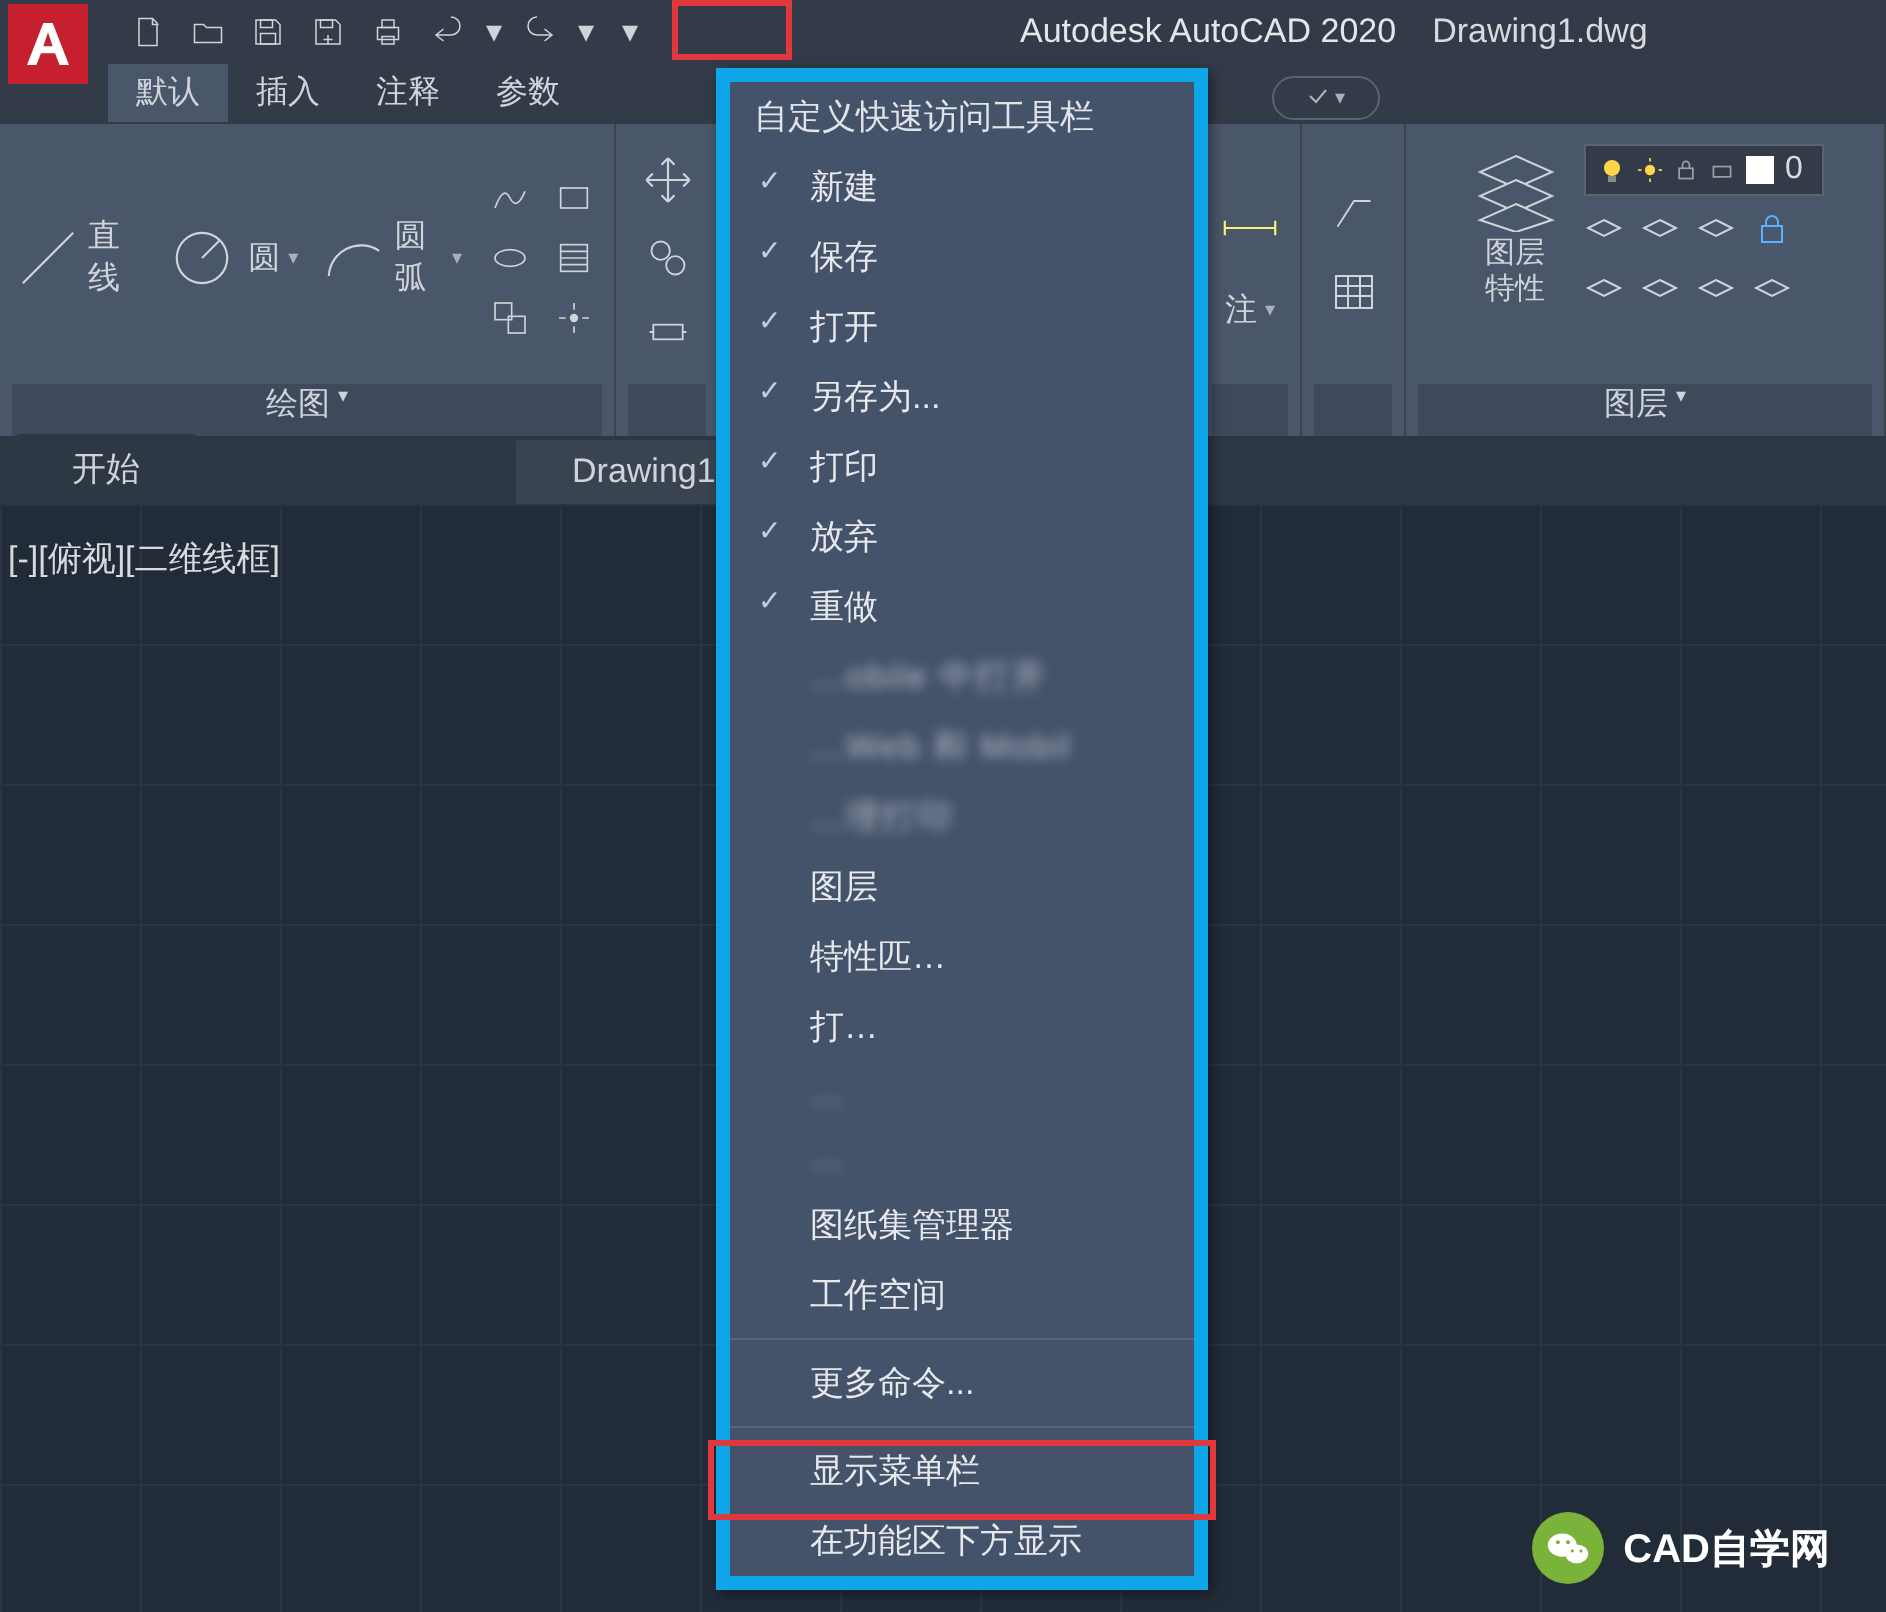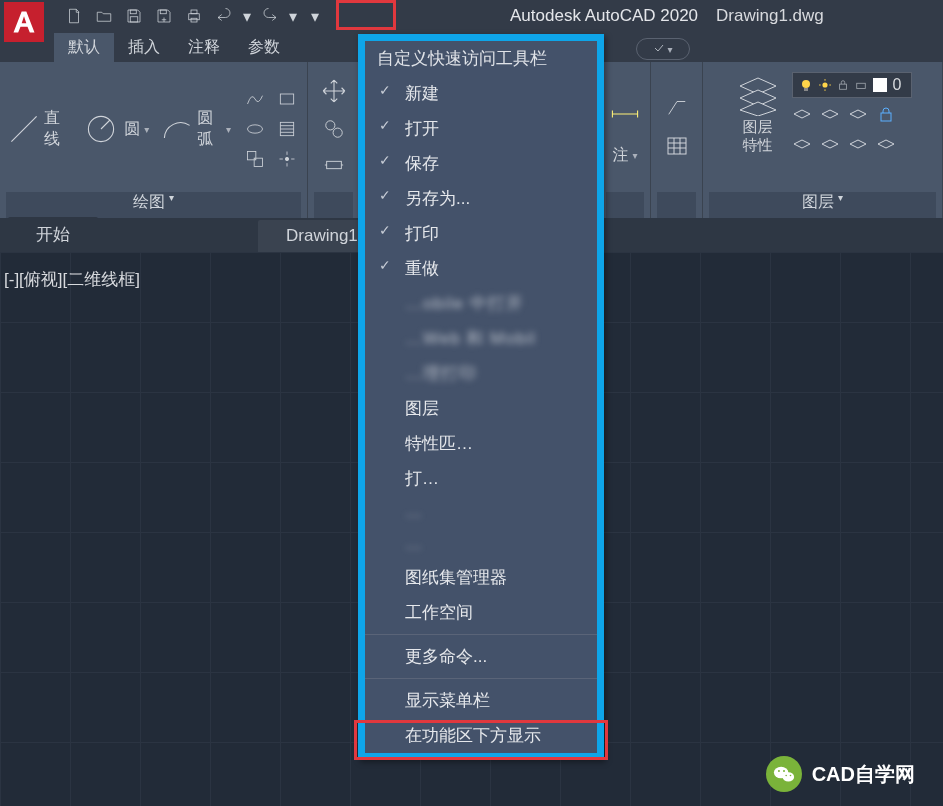--- a/index.html
+++ b/index.html
@@ -11,21 +11,21 @@
 .app-logo svg { width:28px; height:28px; }
 .qa-toolbar { display:flex; align-items:center; gap:2px; margin-left:54px; }
 .qa-btn { width:28px; height:26px; display:flex; align-items:center; justify-content:center; color:#cfd4da; cursor:pointer; }
 .qa-btn svg { width:18px; height:18px; stroke:#cfd4da; fill:none; }
 .qa-drop { width:14px; display:flex; align-items:center; justify-content:center; color:#cfd4da; }
 .qa-highlight { position:absolute; left:336px; top:0px; width:60px; height:30px; border:3px solid #e1383e; z-index:20; pointer-events:none; }
 .title-center { position:absolute; left:510px; font-size:17px; color:#e4e6ea; display:flex; gap:18px; }
 .title-file { color:#d8dade; }
 
 
-.menubar { height:30px; background:#333b48; display:flex; align-items:center; padding-left:54px; gap:0; }
+.menubar { height:30px; background:#333b48; display:flex; align-items:flex-start; padding-left:54px; gap:0; }
 .menutab { padding:4px 14px; color:#d0d4da; font-size:16px; cursor:pointer; }
 .menutab.active { background:#4a576a; }
 .search-pill { position:absolute; left:636px; top:38px; width:54px; height:22px; border:1px solid #5a6270; border-radius:12px; display:flex; align-items:center; justify-content:center; }
 .search-pill svg { width:12px; height:12px; stroke:#aeb4bc; fill:none; }
 
 
 .ribbon { height:156px; background:#4a576a; display:flex; position:relative; }
 .r-group { display:flex; flex-direction:column; align-items:center; border-right:1px solid #3a4350; padding:4px 6px 0 6px; }
 .r-body { flex:1; display:flex; align-items:center; gap:10px; width:100%; justify-content:center; }
 .r-footer { height:26px; width:100%; background:#3e4a5c; display:flex; align-items:flex-start; justify-content:center; color:#cfd4da; font-size:16px; gap:4px; }
@@ -357,24 +357,25 @@
   <div class="ftab">Drawing1</div>
 </div>
 
 <div class="canvas">
   <div class="vp-label">[-][俯视][二维线框]</div>
 </div>
 
 <div class="dd-menu">
   <div class="dd-title">自定义快速访问工具栏</div>
   <div class="dd-item checked">新建</div>
+  <div class="dd-item checked">保存</div>
   <div class="dd-item checked">打开</div>
-  <div class="dd-item checked">保存</div>
   <div class="dd-item checked">另存为...</div>
   <div class="dd-item checked">打印</div>
+  <div class="dd-item checked">放弃</div>
   <div class="dd-item checked">重做</div>
   <div class="dd-item"><span class="blur">…obile 中打开</span></div>
   <div class="dd-item"><span class="blur">…Web 和 Mobil</span></div>
   <div class="dd-item"><span class="blur">…理打印</span></div>
   <div class="dd-item">图层</div>
   <div class="dd-item">特性匹…</div>
   <div class="dd-item">打…</div>
   <div class="dd-item"><span class="blur">…</span></div>
   <div class="dd-item"><span class="blur">…</span></div>
   <div class="dd-item">图纸集管理器</div>

